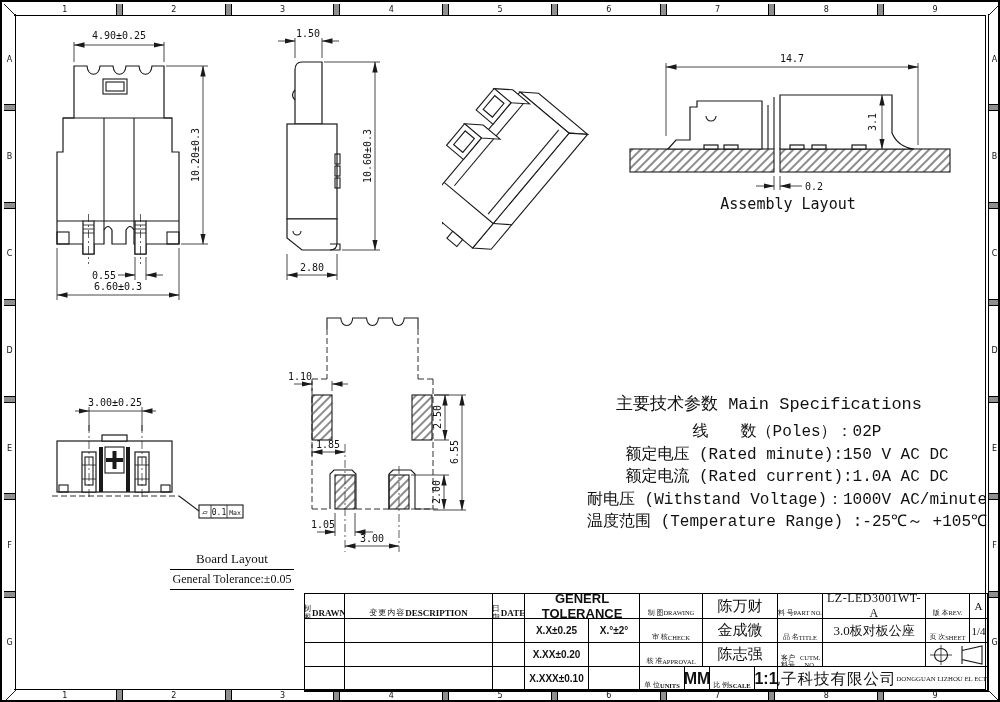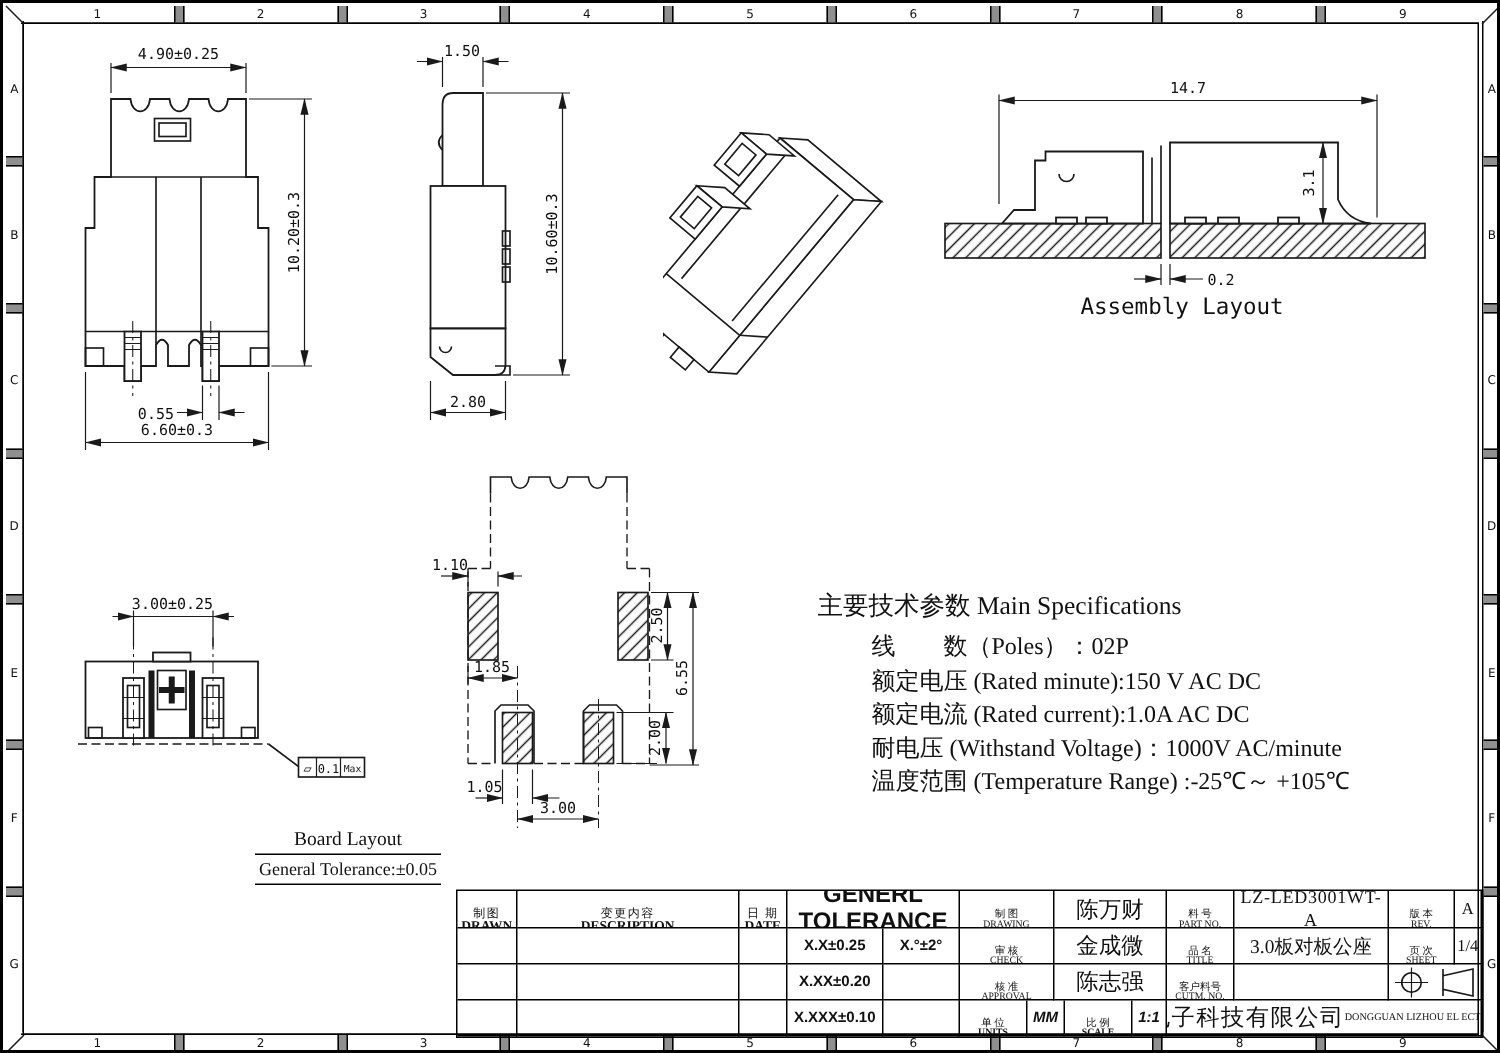--- a/index.html
+++ b/index.html
@@ -21,43 +21,43 @@
   
   .ol{fill:#fff;stroke:#1a1a1a;stroke-width:1.2;stroke-linejoin:miter;}
   .ln{fill:none;stroke:#1a1a1a;stroke-width:1.1;}
   .dim,.ext{fill:none;stroke:#1a1a1a;stroke-width:0.8;}
   .dash{fill:none;stroke:#1a1a1a;stroke-width:0.9;stroke-dasharray:6 3;}
   .cl{fill:none;stroke:#1a1a1a;stroke-width:0.7;stroke-dasharray:8 3 2 3;}
   .dtxt{font:10px "DejaVu Sans Mono",monospace;fill:#111;}
   .cap{font:15px "DejaVu Sans Mono",monospace;fill:#111;}
   .hatched{fill:url(#hatch);stroke:#1a1a1a;stroke-width:1.1;}
   
-  .specs{position:absolute;left:543px;top:390px;width:448px;font-family:Liberation Serif, serif;}
+  .specs{position:absolute;left:543px;top:390px;width:448px;font-family:Liberation Mono, monospace;text-align:center;}
   .specs-title{font-size:17px;margin:0 0 6px 0;white-space:nowrap;}
   .spec-line{font-size:16px;line-height:22.6px;padding-left:36px;white-space:nowrap;}
   
   .blcap{position:absolute;left:168px;top:549px;width:124px;font-family:"Liberation Serif",serif;text-align:center;}
   .cap1{font-size:13px;border-bottom:1px solid #000;padding-bottom:2px;}
   .cap2{font-size:12px;border-bottom:1px solid #000;padding:2px 0;white-space:nowrap;}
   
   .tblock{position:absolute;left:302px;top:591px;width:683px;height:97px;border:1.5px solid #000;box-sizing:content-box;
           font-family:"Liberation Serif",serif;}
   .tb-cell{position:absolute;border-right:1px solid #000;border-bottom:1px solid #000;box-sizing:border-box;
            display:flex;align-items:center;justify-content:center;overflow:hidden;text-align:center;}
-  .lbl{display:flex;flex-direction:column;align-items:center;justify-content:space-between;line-height:1.05;margin-top:15px;}
+  .lbl{display:flex;flex-direction:row;align-items:center;justify-content:space-between;line-height:1.05;margin-top:15px;}
   .lbl .cn{font-size:8px;letter-spacing:1px;}
   .lbl .en{font-size:9px;font-weight:bold;}
   .lbl.small .cn{font-size:7px;letter-spacing:0;}
   .lbl.small .en{font-size:6.5px;font-weight:normal;}
-  .tol-title{font-size:16px;font-weight:bold;font-family:"Liberation Sans",sans-serif;}
+  .tol-title{font-size:13px;font-weight:bold;font-family:"Liberation Sans",sans-serif;}
   .tol-val{font-size:10px;font-weight:bold;font-family:"Liberation Sans",sans-serif;}
   .name{font-size:15px;}
   .partno{font-size:12px;letter-spacing:0.5px;}
   .prodname{font-size:13px;}
-  .mm{font-size:10px;font-weight:bold;font-family:"Liberation Sans",sans-serif;font-style:italic;}
+  .mm{font-size:16px;font-weight:bold;font-family:"Liberation Sans",sans-serif;}
   .rev-a{font-size:11px;}
   .company{flex-direction:row;line-height:1.1;}
   .company .cn{font-size:15.5px;letter-spacing:1px;white-space:nowrap;}
   .company .en{font-size:6.8px;white-space:nowrap;}
 </style>
 </head>
 <body>
 
 <svg width="0" height="0" style="position:absolute" aria-hidden="true">
   <defs>

